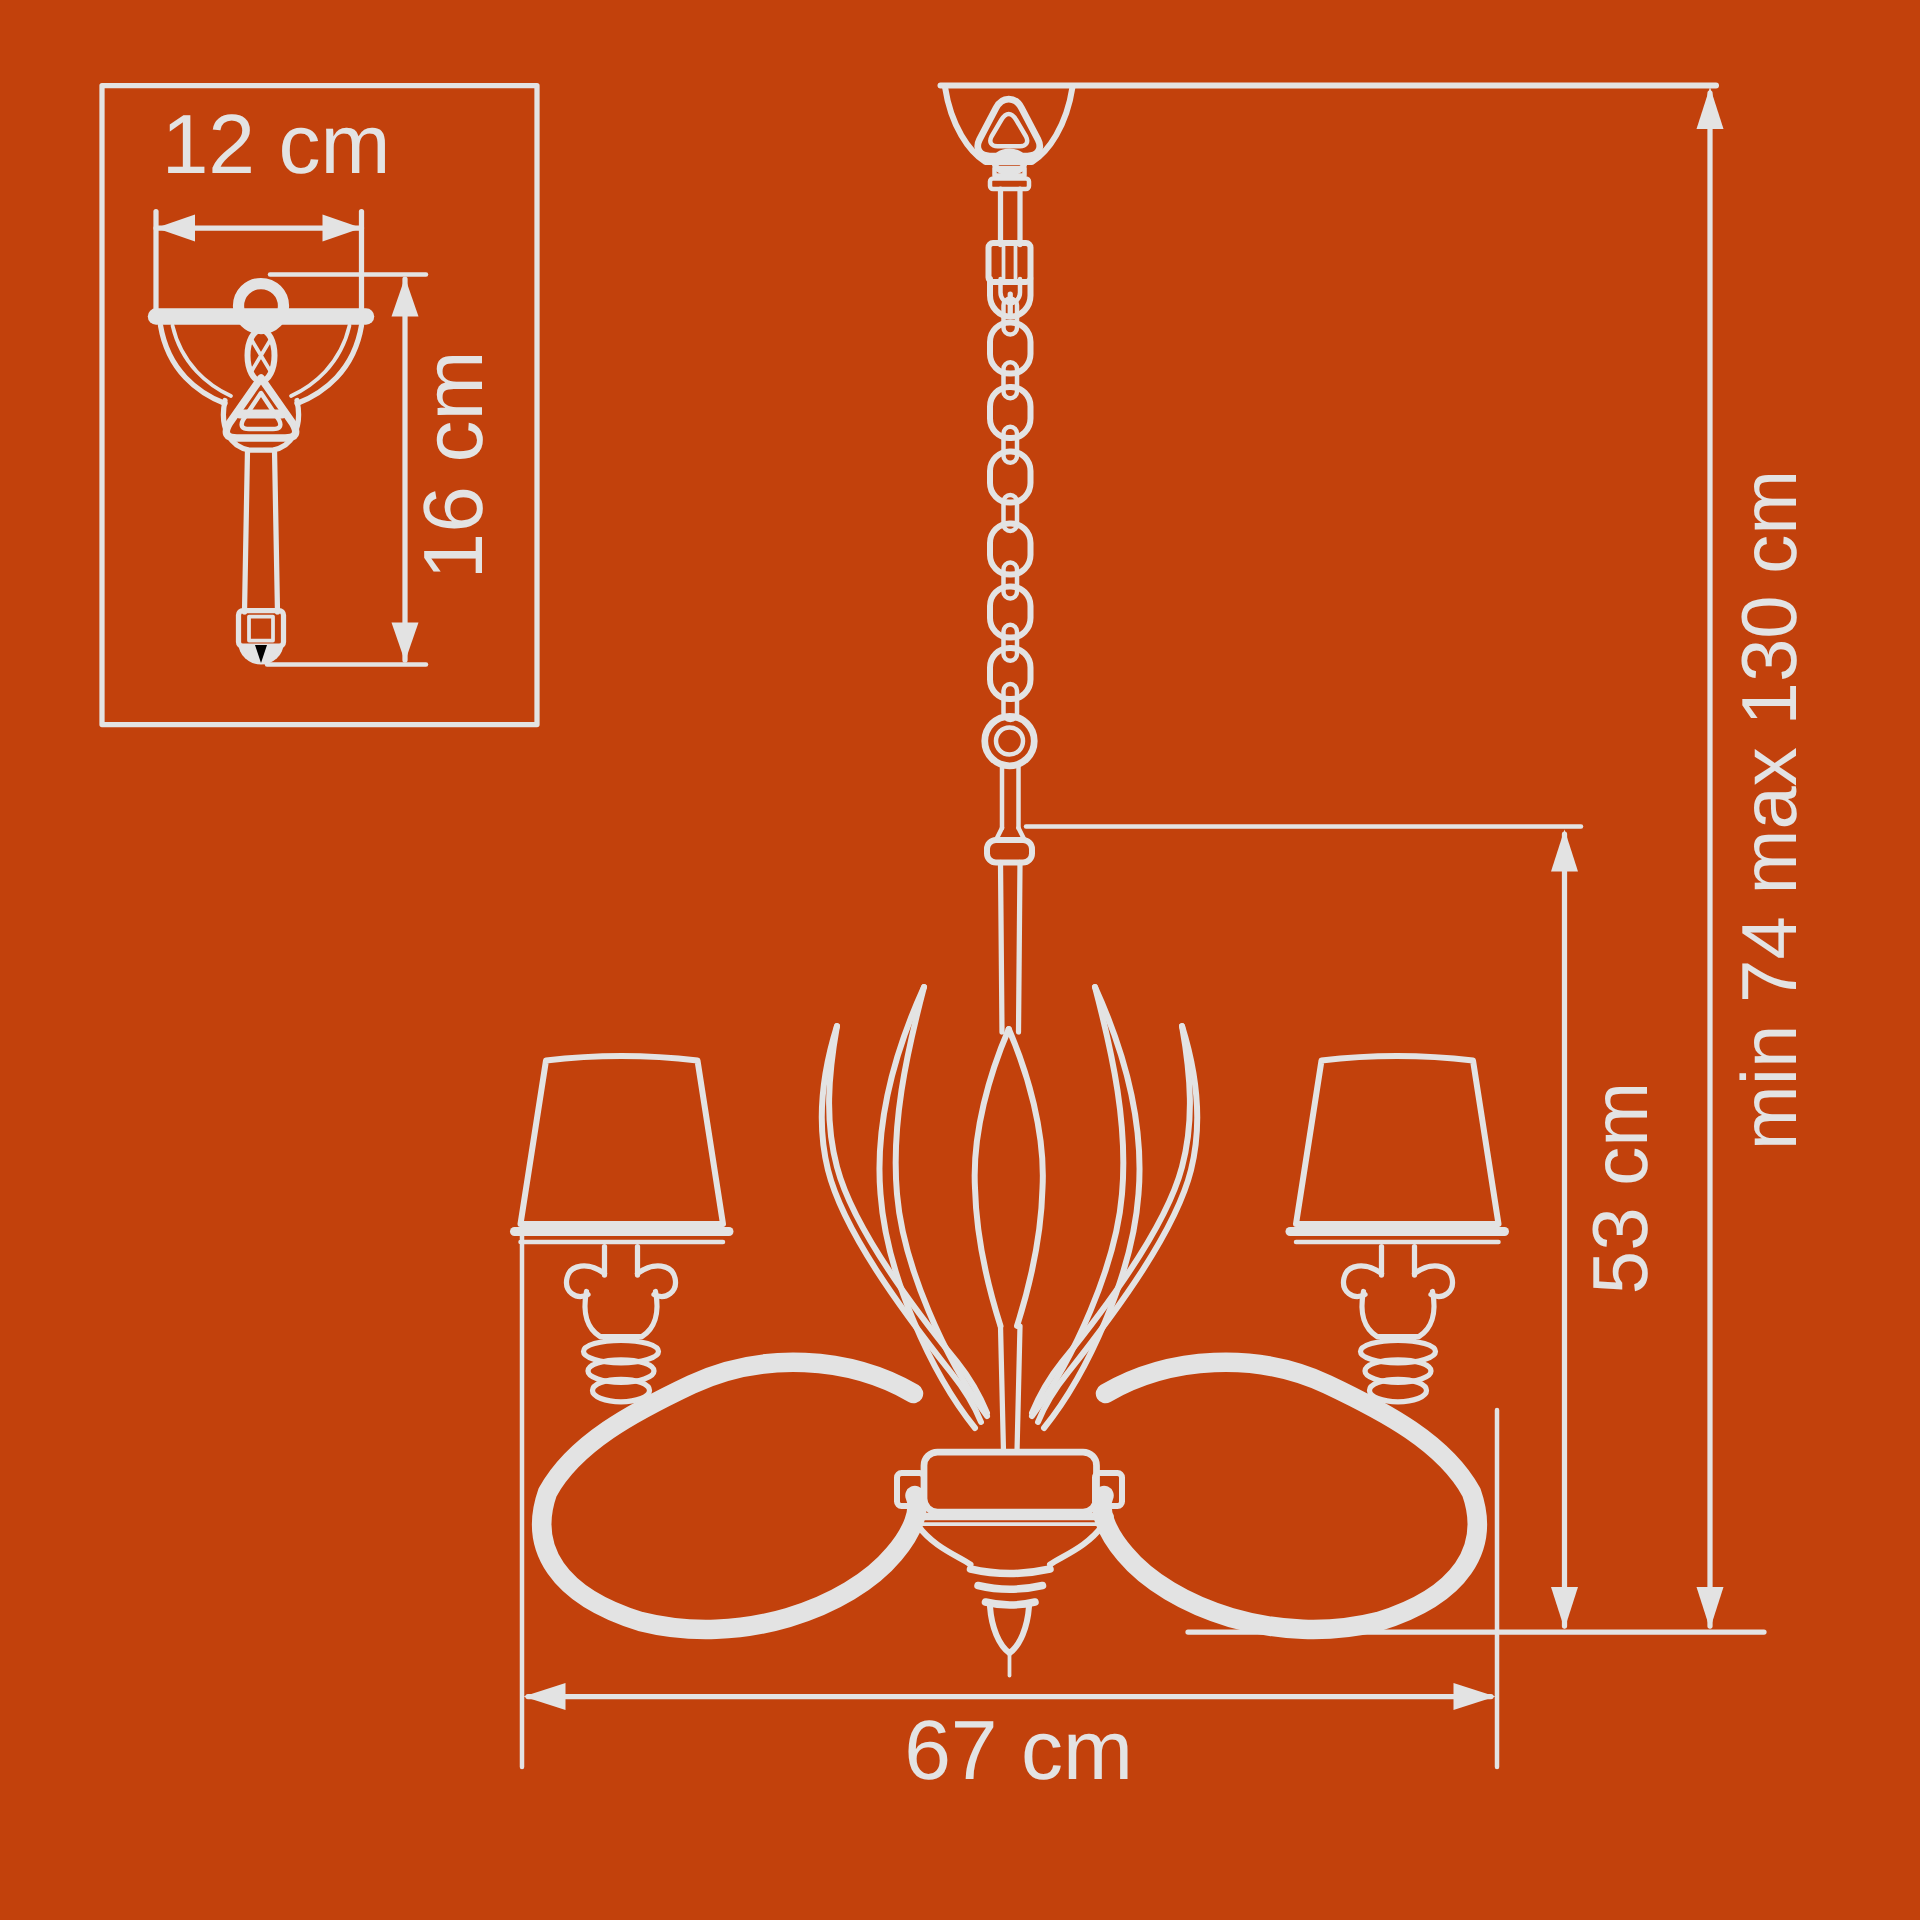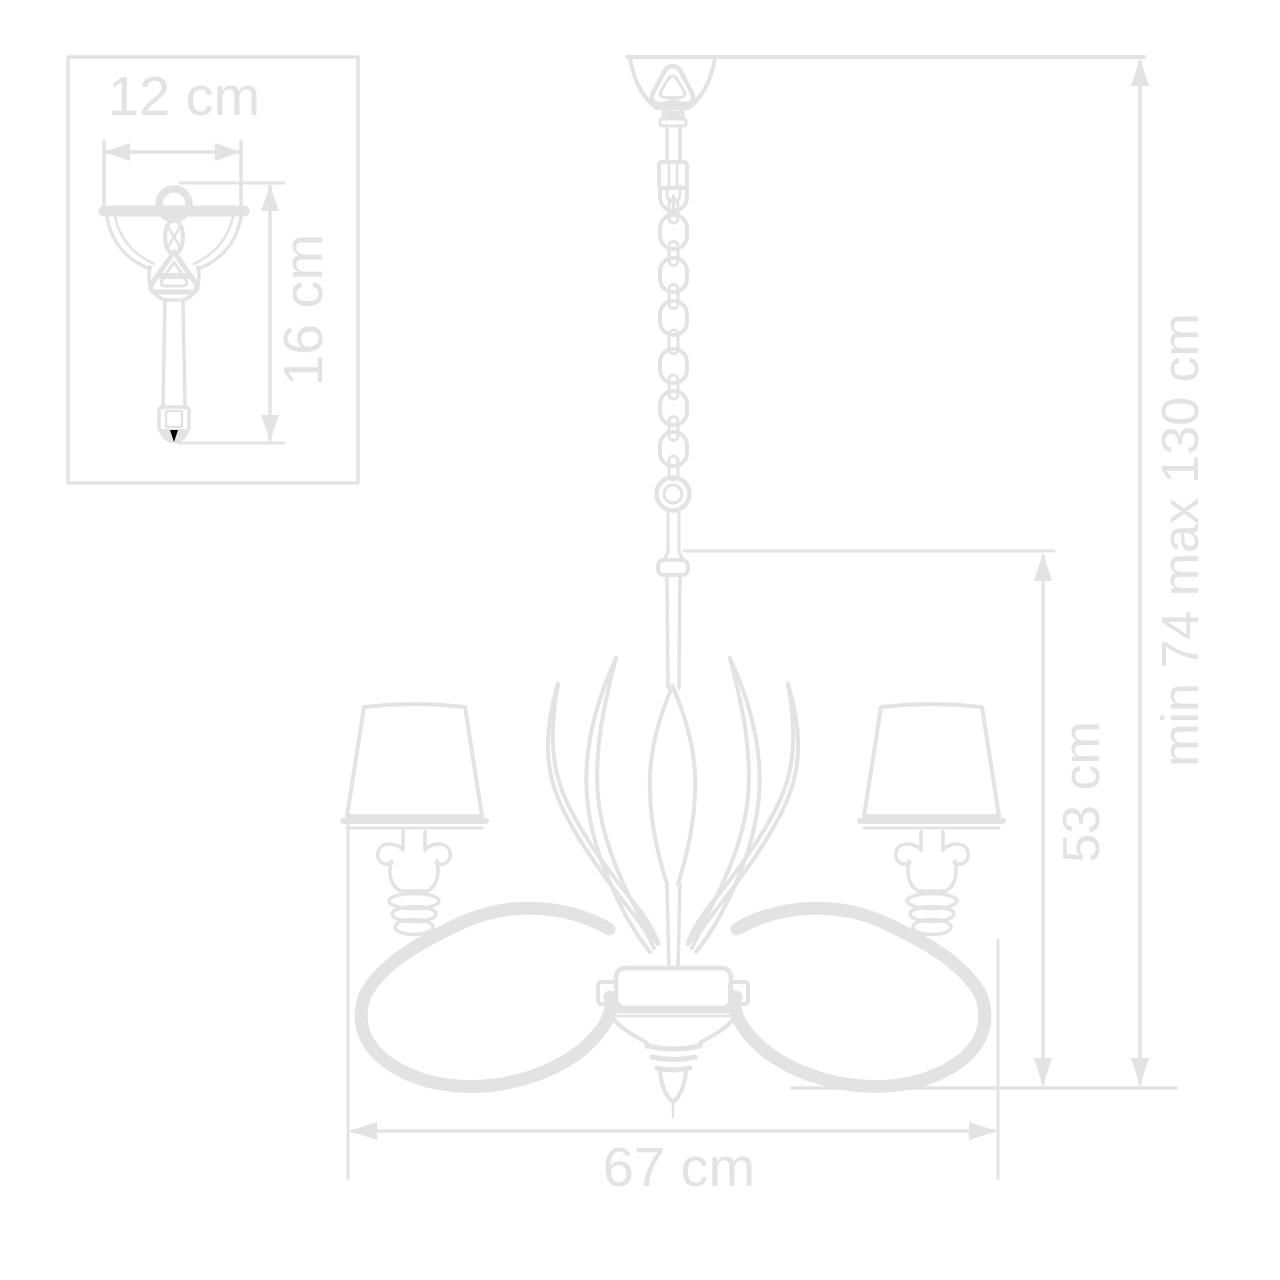--- a/index.html
+++ b/index.html
@@ -1,16 +1,16 @@
 <!DOCTYPE html>
 <html><head>
 <meta charset="utf-8">
 <style>
   html,body{margin:0;padding:0;background:#000;}
-  .stage{width:1280px;height:1280px;background:#ffffff;position:relative;overflow:hidden;}
+  .stage{width:1280px;height:1280px;background:#c2410c;position:relative;overflow:hidden;}
   svg{display:block;}
   .ln{stroke:#e3e3e3;fill:none;stroke-linecap:round;stroke-linejoin:round;}
   .fl{fill:#e3e3e3;stroke:none;}
   text{font-family:"Liberation Sans","DejaVu Sans",sans-serif;fill:#e3e3e3;}
   .dim-label{font-size:56px;}
   .dim-label-sm{font-size:52px;}
 </style>
 </head>
 <body>
 

